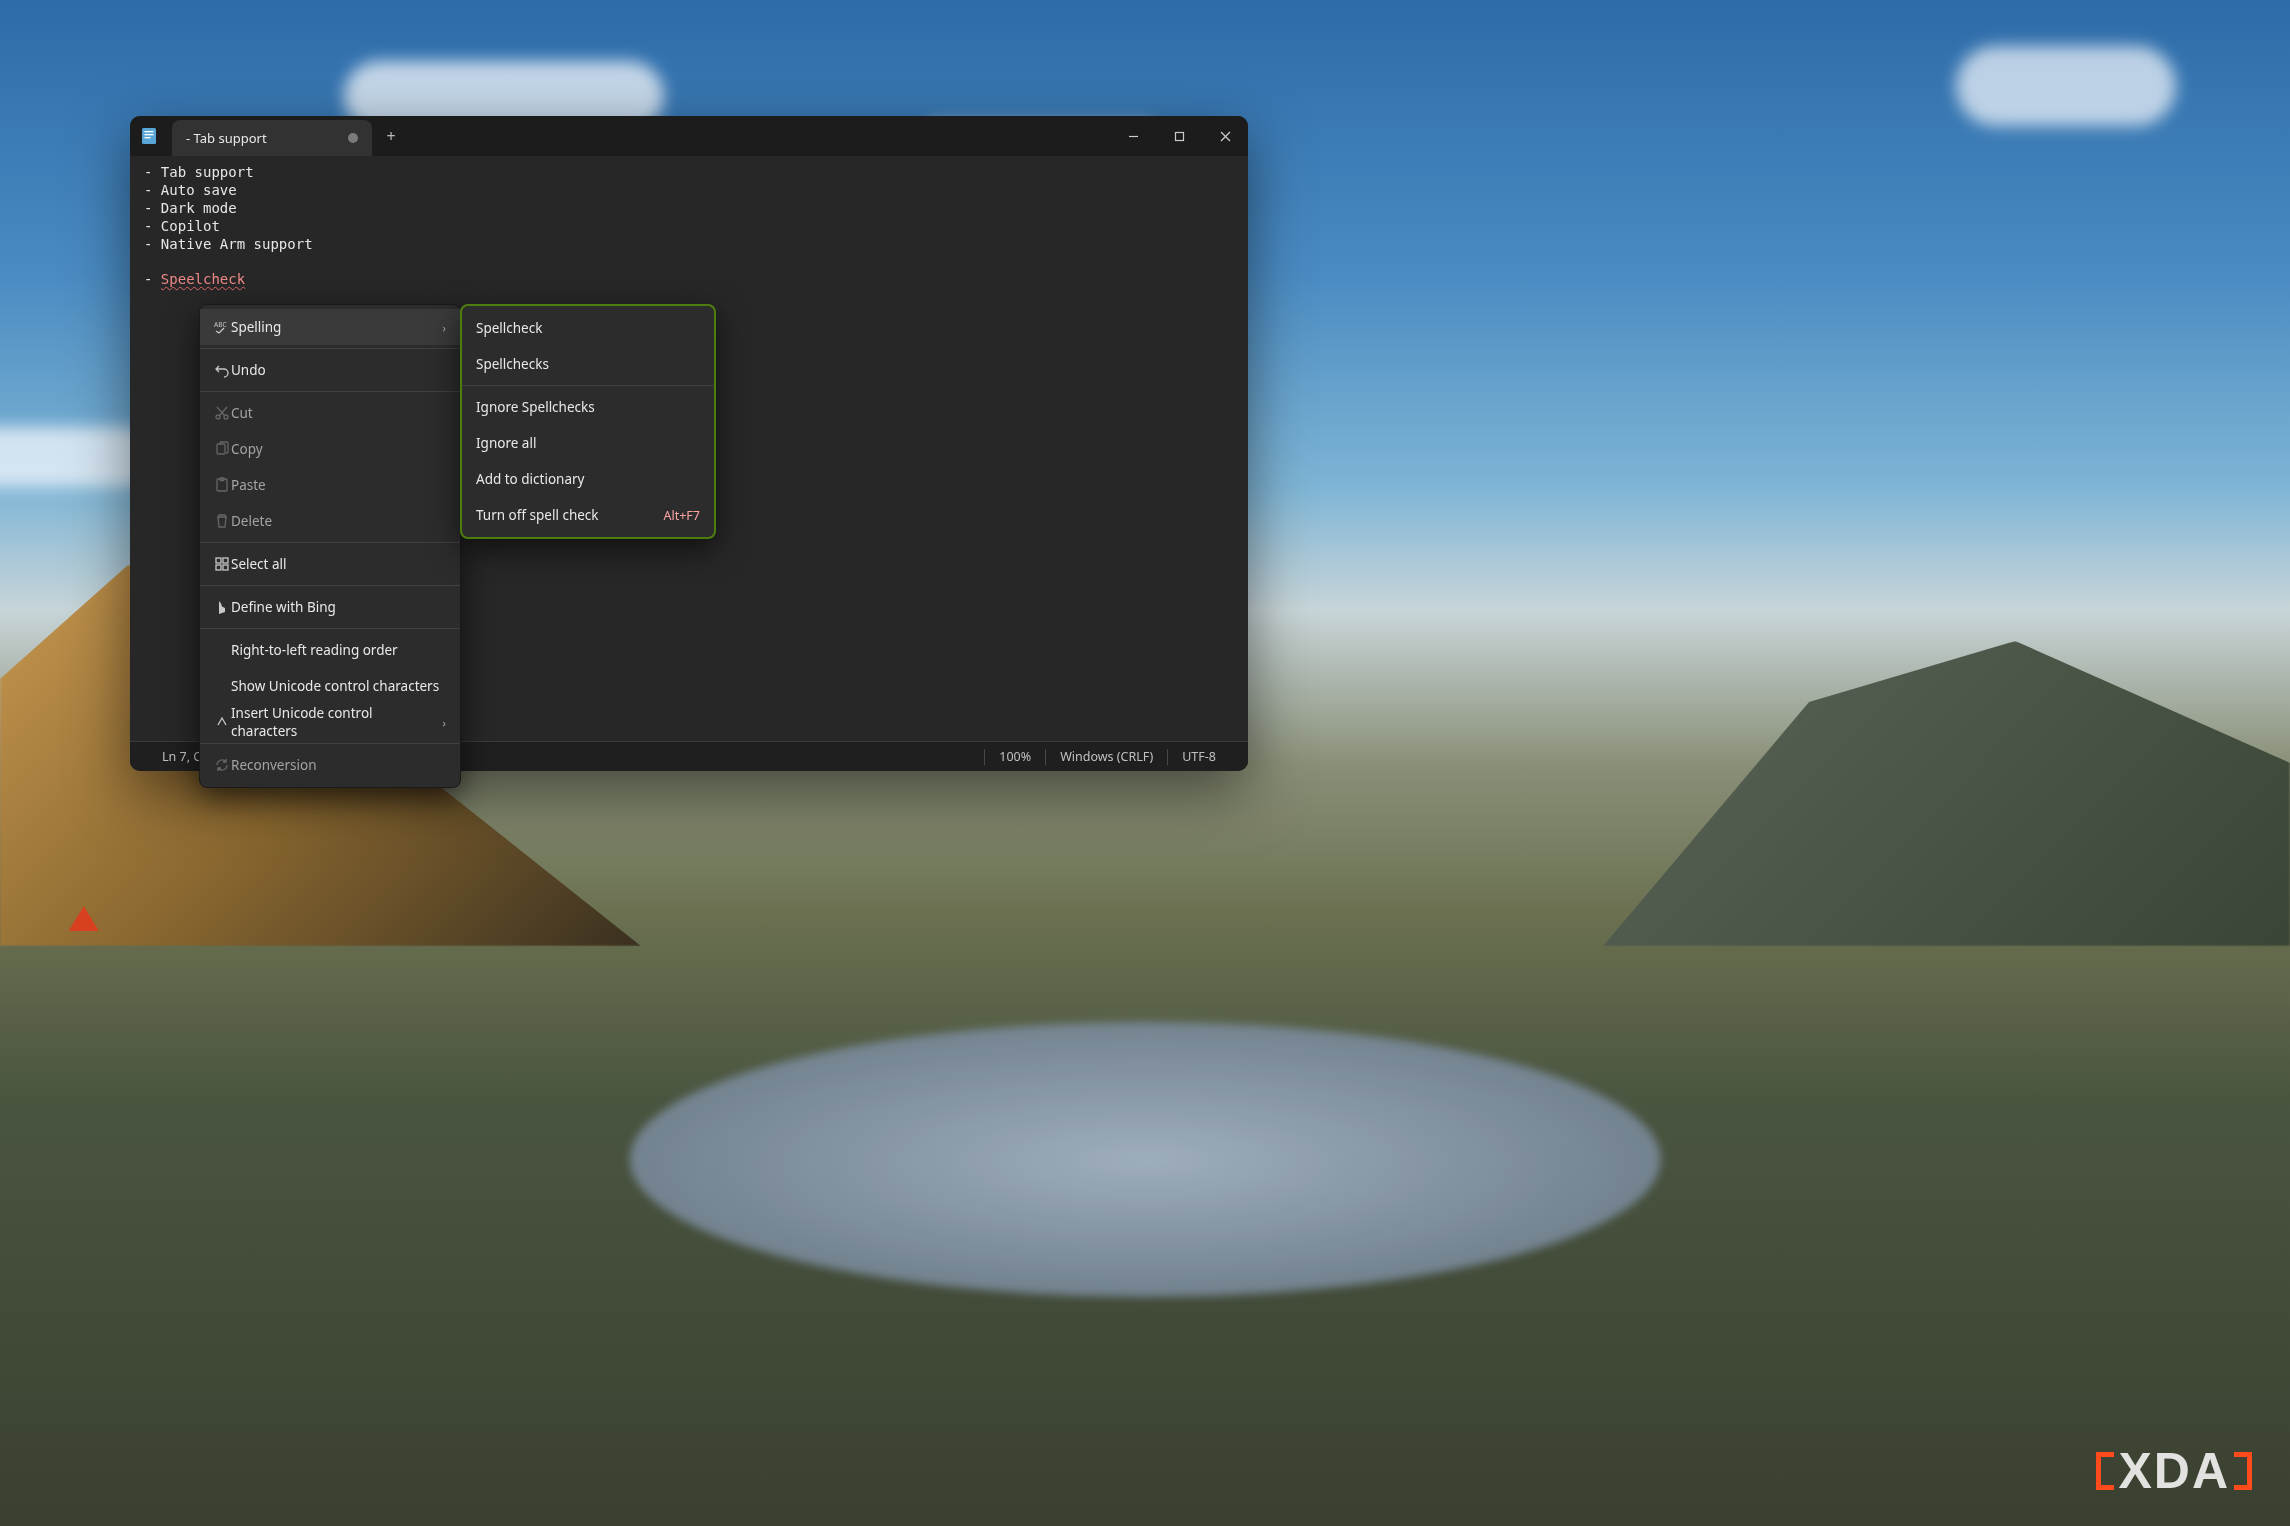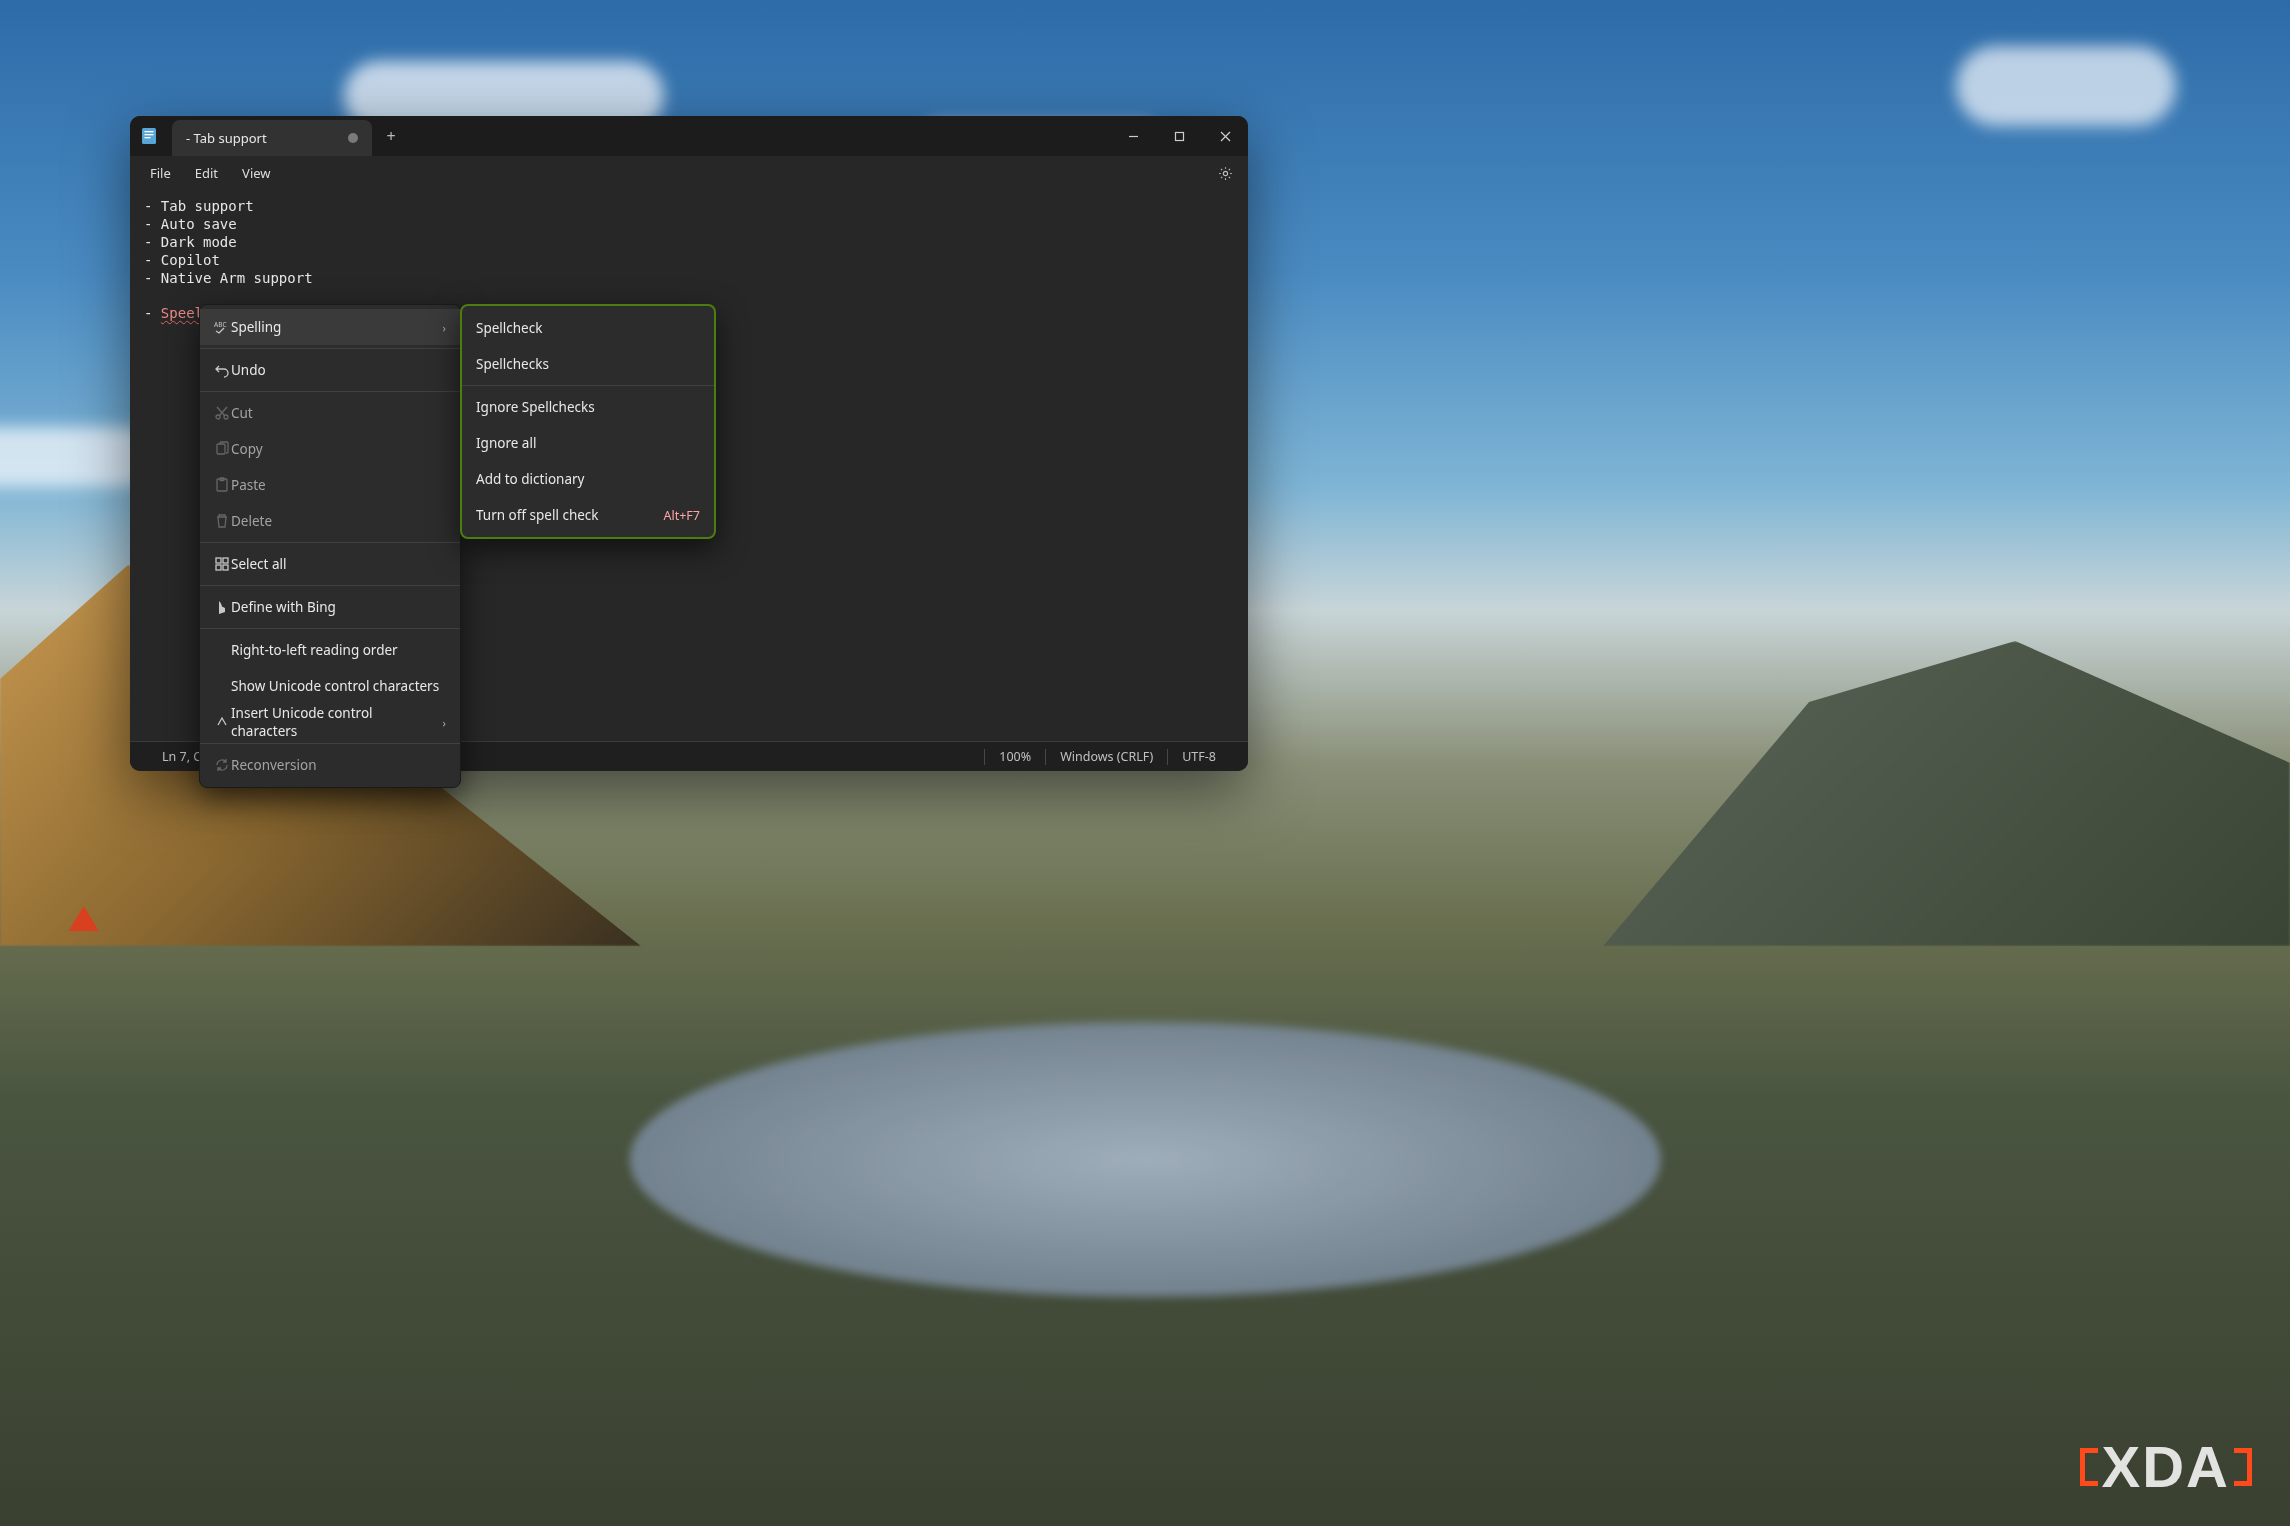--- a/index.html
+++ b/index.html
@@ -24,21 +24,21 @@
   .mountain2 { position:absolute; bottom:38%; right:0; width:30%; height:20%; 
     background: linear-gradient(135deg,#5a6558 0%,#3a4535 100%); 
     clip-path: polygon(0 100%, 30% 20%, 60% 0, 100% 40%, 100% 100%); filter: blur(1px); }
   .lake { position:absolute; bottom:15%; left:50%; transform:translateX(-50%); width:45%; height:18%;
     background: radial-gradient(ellipse at center, #a8b8c8 0%, #788898 70%); border-radius:50%; filter: blur(4px); opacity:.9;}
   .tent { position:absolute; bottom:39%; left:3%; width:30px; height:25px;
     background:#d84020; clip-path:polygon(50% 0,100% 100%,0 100%); }
 
   .watermark {
     position: absolute; bottom: 26px; right: 38px;
-    font-family: Arial, sans-serif; font-weight: 900; font-size: 58px;
+    font-family: Arial, sans-serif; font-weight: 900; font-size: 50px;
     color: rgba(255,255,255,0.85); letter-spacing: 2px;
     display:flex; align-items:center; gap:4px;
   }
   .watermark .sq-left { border:5px solid #ff4a1c; border-right:none; width:18px; height:38px; }
   .watermark .sq-right { border:5px solid #ff4a1c; border-left:none; width:18px; height:38px; }
 
   .window {
     position: absolute;
     left: 130px; top: 116px;
     width: 1118px; height: 655px;
@@ -167,31 +167,20 @@
       </div>
       <div class="win-btn">
         <svg viewBox="0 0 11 11">
             <line x1="1" y1="1" x2="10" y2="10"></line>
             <line x1="10" y1="1" x2="1" y2="10"></line>
           </svg>
       </div>
     </div>
   </div>
 
-  <div class="menubar">
-    <div class="menu-item">File</div>
-    <div class="menu-item">Edit</div>
-    <div class="menu-item">View</div>
-    <div class="settings-btn">
-      <svg viewBox="0 0 20 20">
-          <circle cx="10" cy="10" r="2.5" fill="none" stroke="#bbb" stroke-width="1.3"></circle>
-          <path d="M10 2.5v2 M10 15.5v2 M17.5 10h-2 M4.5 10h-2 M15.3 4.7l-1.4 1.4 M6.1 13.9l-1.4 1.4 M15.3 15.3l-1.4-1.4 M6.1 6.1L4.7 4.7" stroke="#bbb" stroke-width="1.3"></path>
-        </svg>
-    </div>
-  </div>
 
   <div class="editor"><span>- Tab support</span>
 <span>- Auto save</span>
 <span>- Dark mode</span>
 <span>- Copilot</span>
 <span>- Native Arm support</span>
 <span></span>
 <span>- </span><span class="misspell">Speelcheck</span></div>
 
   <div class="statusbar">

